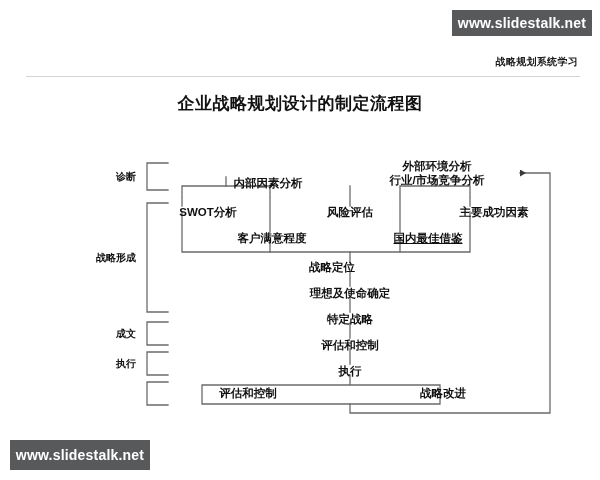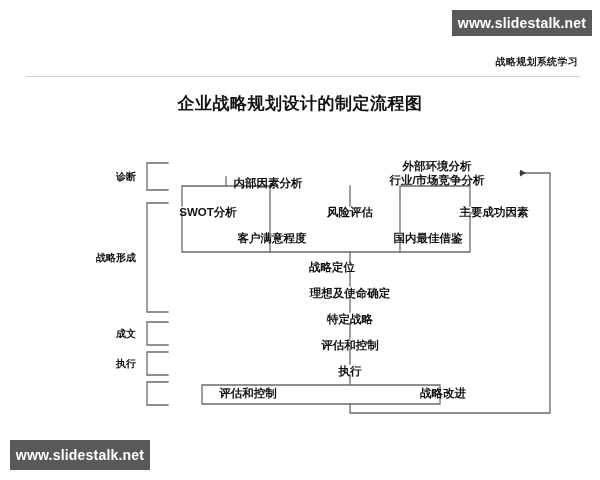--- a/index.html
+++ b/index.html
@@ -123,21 +123,21 @@
   <div class="stage" style="left:58px;top:251px;width:78px;">战略形成</div>
   <div class="stage" style="left:58px;top:357px;width:78px;">执行</div>
 
   <div class="node c" style="left:268px;top:166px;margin-top:11px;">内部因素分析</div>
   <div class="node c" style="left:437px;top:160px;">外部环境分析</div>
   <div class="node c" style="left:437px;top:174px;">行业/市场竞争分析</div>
 
   <div class="node c" style="left:208px;top:206px;">SWOT分析</div>
   <div class="node c" style="left:272px;top:232px;">客户满意程度</div>
   <div class="node c" style="left:350px;top:206px;">风险评估</div>
-  <div class="node c" style="left:428px;top:232px;">国内最佳借鉴</div>
+  <div class="node c" style="left:428px;top:232px;text-decoration:underline;">国内最佳借鉴</div>
   <div class="node c" style="left:494px;top:206px;">主要成功因素</div>
 
   <div class="node c" style="left:332px;top:261px;">战略定位</div>
   <div class="node c" style="left:350px;top:287px;">理想及使命确定</div>
   <div class="node c" style="left:350px;top:313px;">特定战略</div>
   <div class="node c" style="left:350px;top:339px;">评估和控制</div>
   <div class="node c" style="left:350px;top:365px;">执行</div>
 
   <div class="node c" style="left:248px;top:387px;">评估和控制</div>
   <div class="node c" style="left:443px;top:387px;">战略改进</div>

